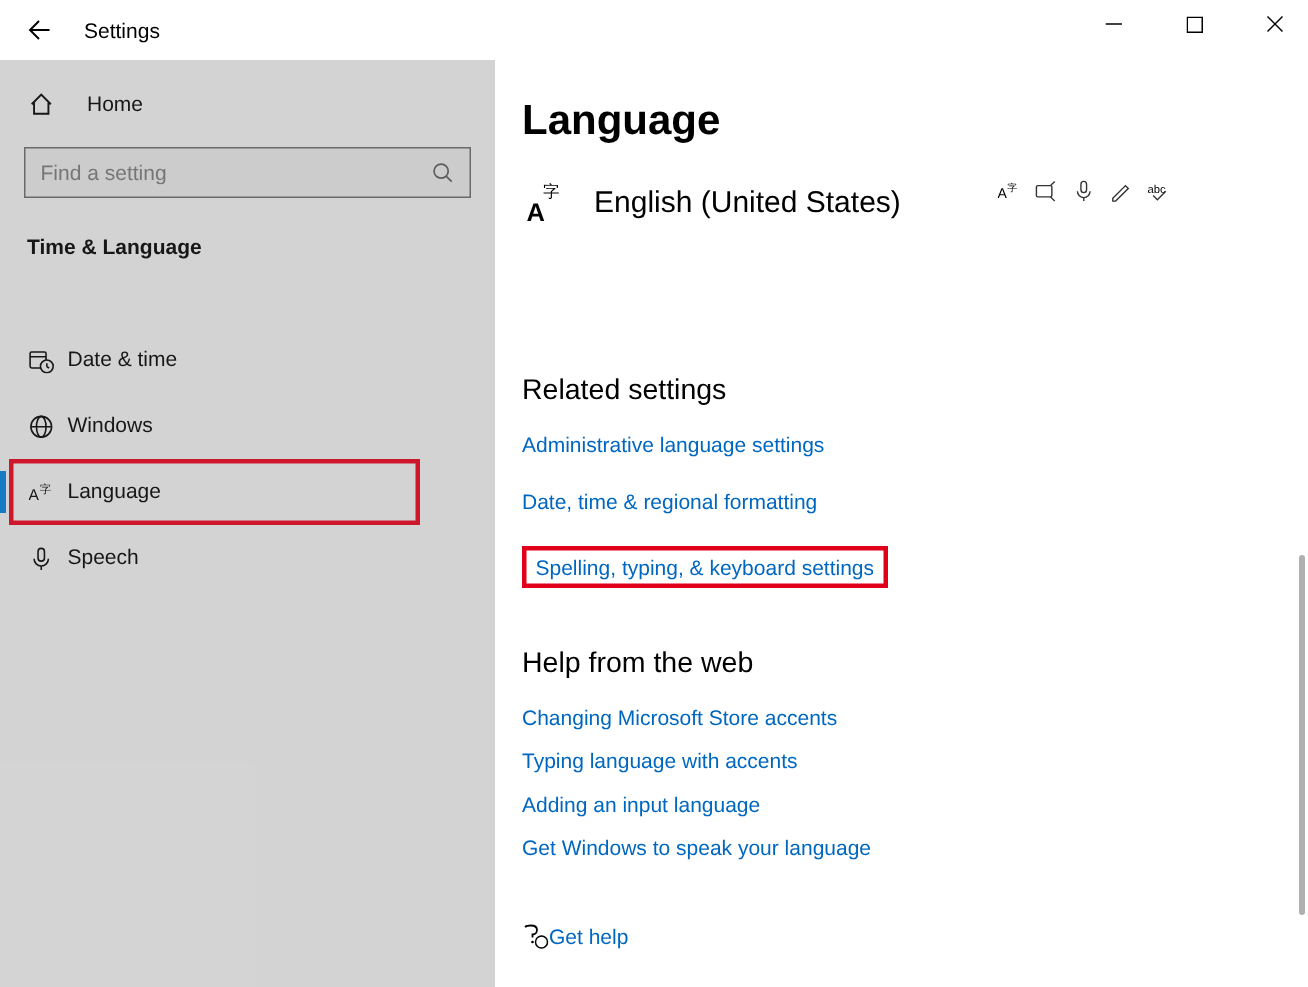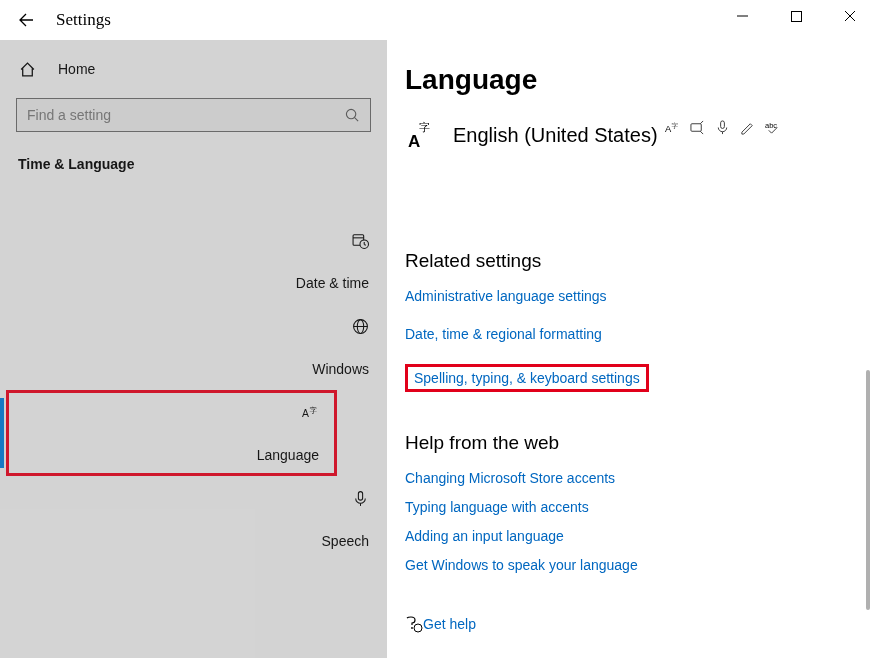--- a/index.html
+++ b/index.html
@@ -22,22 +22,21 @@
   }
   .titlebar .left {
     width: 330px;
     height: 100%;
     display: flex;
     align-items: center;
     padding-left: 18px;
     gap: 22px;
   }
   .titlebar .title {
-    font-size: 17px;
-    font-family: Liberation Serif, serif;
+    font-size: 14px;
   }
   .win-controls {
     position: absolute;
     right: 6px;
     top: 2px;
     display: flex;
     gap: 22px;
   }
   .win-controls span {
     width: 32px;
@@ -47,21 +46,21 @@
     justify-content: center;
     font-size: 13px;
     cursor: pointer;
   }
   .layout {
     display: flex;
     height: calc(100% - 40px);
   }
   
   .sidebar {
-    width: 387px;
+    width: 330px;
     background: #e6e6e6;
     position: relative;
     padding-top: 10px;
   }
   .sidebar::after {
     content: "";
     position: absolute;
     inset: 0;
     background: rgba(128,128,128,0.18);
     pointer-events: none;
@@ -103,26 +102,25 @@
     font-size: 14px;
   }
   .section-label {
     padding: 10px 18px 18px 18px;
     font-weight: 600;
     font-size: 14px;
   }
   .nav-list { margin-top: 28px; }
   .nav-item {
     display: flex;
-    align-items: flex-end;
-    gap: 26px;
+    align-items: flex-start;
+    gap: 9px;
     padding: 13px 18px;
     cursor: pointer;
     position: relative;
-    flex-direction: column;
   }
   .nav-item.highlight {
     outline: 3px solid #e1001a;
     outline-offset: -3px;
     margin-right: 50px;
     margin-left: 6px;
     padding-left: 12px;
   }
   .nav-item.highlight::before {
     content: "";

